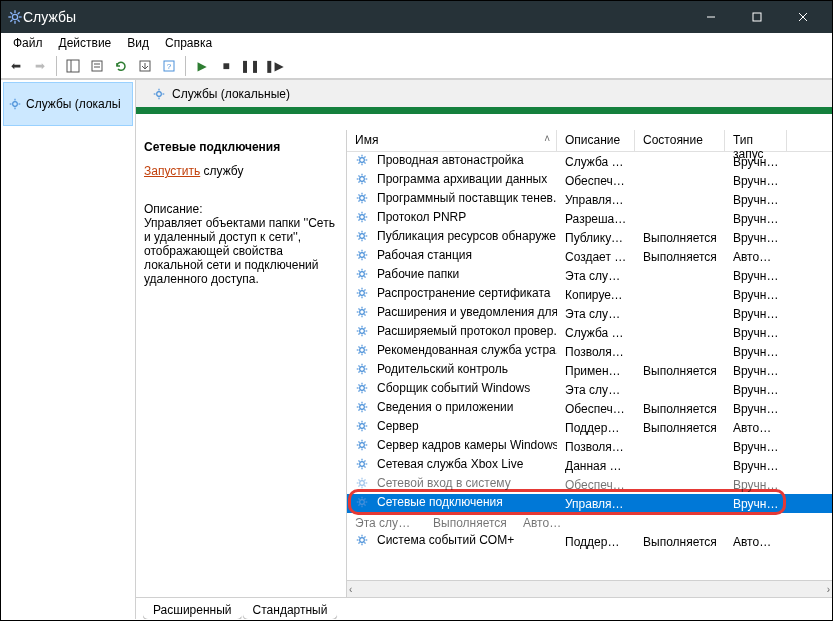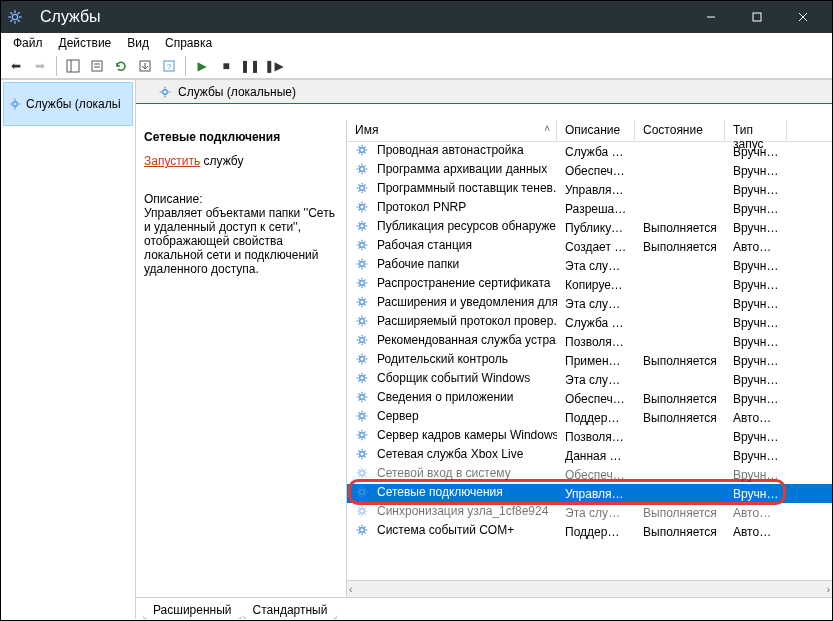--- a/index.html
+++ b/index.html
@@ -1,31 +1,31 @@
 <!DOCTYPE html>
 <html><head>
 <meta charset="utf-8">
 <style>
   * { box-sizing: border-box; font-family: "Segoe UI", Tahoma, sans-serif; }
   body { margin: 0; background: #fff; width: 833px; height: 621px; overflow: hidden; border: 1px solid #000; }
   .titlebar { height: 32px; background: #263238; color: #fff; display: flex; align-items: center; padding: 0 6px; }
-  .titlebar .title { flex: 1; font-size: 16px; margin-left: 17px; }
+  .titlebar .title { flex: 1; font-size: 14px; margin-left: 0; }
   .titlebar .sysbtns { display: flex; }
   .titlebar .sysbtn { width: 46px; height: 32px; display: flex; align-items: center; justify-content: center; font-size: 10px; cursor: pointer; }
   .menubar { height: 20px; display: flex; padding: 0 4px; font-size: 12px; align-items: center; }
   .menubar .mitem { padding: 2px 8px; cursor: pointer; }
   .toolbar { height: 26px; display: flex; align-items: center; padding: 2px 4px; gap: 2px; border-bottom: 1px solid #d0d0d0; }
   .tbtn { width: 22px; height: 22px; display: flex; align-items: center; justify-content: center; cursor: pointer; font-size: 12px; color:#333; }
   .tsep { width: 1px; height: 20px; background: #c0c0c0; margin: 0 3px; }
   .play { color: #2e7d32; } .stop { color:#333; } .pause{color:#333;}
   .workspace { display: flex; height: calc(621px - 32px - 20px - 26px - 3px); border-top:1px solid #d0d0d0; }
   .sidebar { width: 135px; border-right: 1px solid #d0d0d0; padding: 2px; }
   .sidebar .node { font-size: 12px; padding: 14px 4px; background:#cce8ff; border:1px solid #99d1ff; display:flex; align-items:center; gap:4px; white-space:nowrap; overflow:hidden; }
   .main { flex: 1; display: flex; flex-direction: column; overflow:hidden; }
-  .panehead { height: 24px; background: #f0f0f0; border-bottom:1px solid #15803d; font-size:12px; display:flex; align-items:center; padding-left:22px; gap:6px; }
+  .panehead { height: 34px; background: #f0f0f0; border-bottom:7px solid #15803d; font-size:12px; display:flex; align-items:center; padding-left:16px; gap:6px; }
   .panebody { flex: 1; display: flex; overflow:hidden;margin-top:16px; }
   .detailcol { width: 210px; padding: 10px 8px; font-size:12px; overflow:hidden; }
   .detailcol .svcname { font-weight: 700; margin-bottom: 10px; }
   .detailcol .action a { color: #c2410c; text-decoration: underline; cursor:pointer; }
   .detailcol .descblk { margin-top: 24px; }
   .listcol { flex:1; display:flex; flex-direction:column; border-left:1px solid #d0d0d0; overflow:hidden; position:relative;}
   .headerrow { display:flex; height:22px; font-size:12px; border-bottom:1px solid #e0e0e0; }
   .headerrow .hcell { padding: 3px 8px; border-right:1px solid #e0e0e0; position:relative; cursor:pointer; background:#fff; }
   .headerrow .hcell.sort::after { content:"˄"; position:absolute; right:6px; top:3px; font-size:10px; color:#666; }
   .rows { flex:1; overflow-y:auto; overflow-x:hidden; font-size:12px; position:relative;}
@@ -583,36 +583,20 @@
                       <line x1="16" y1="8" x2="18" y2="6"></line>
                     </g>
                   </svg></span>
                 <span>Сетевые подключения</span>
               </div>
               <div class="cell c-desc">Управляет...</div>
               <div class="cell c-state"></div>
               <div class="cell c-start">Вручную</div>
             </div>
             <div class="row" style="opacity: 0.55;">
-              <div class="cell name c-name">
-                <span><svg class="svcicon" viewBox="0 0 24 24">
-                    <circle cx="12" cy="12" r="4" fill="none" stroke="#4a90d9" stroke-width="2"></circle>
-                    <g stroke="#4a90d9" stroke-width="2">
-                      <line x1="12" y1="3" x2="12" y2="6"></line>
-                      <line x1="12" y1="18" x2="12" y2="21"></line>
-                      <line x1="3" y1="12" x2="6" y2="12"></line>
-                      <line x1="18" y1="12" x2="21" y2="12"></line>
-                      <line x1="6" y1="6" x2="8" y2="8"></line>
-                      <line x1="16" y1="16" x2="18" y2="18"></line>
-                      <line x1="6" y1="18" x2="8" y2="16"></line>
-                      <line x1="16" y1="8" x2="18" y2="6"></line>
-                    </g>
-                  </svg></span>
-                <span>Синхронизация узла_1cf8e924</span>
-              </div>
               <div class="cell c-desc">Эта служб...</div>
               <div class="cell c-state">Выполняется</div>
               <div class="cell c-start">Автомати</div>
             </div>
             <div class="row">
               <div class="cell name c-name">
                 <span><svg class="svcicon" viewBox="0 0 24 24">
                     <circle cx="12" cy="12" r="4" fill="none" stroke="#4a90d9" stroke-width="2"></circle>
                     <g stroke="#4a90d9" stroke-width="2">
                       <line x1="12" y1="3" x2="12" y2="6"></line>

